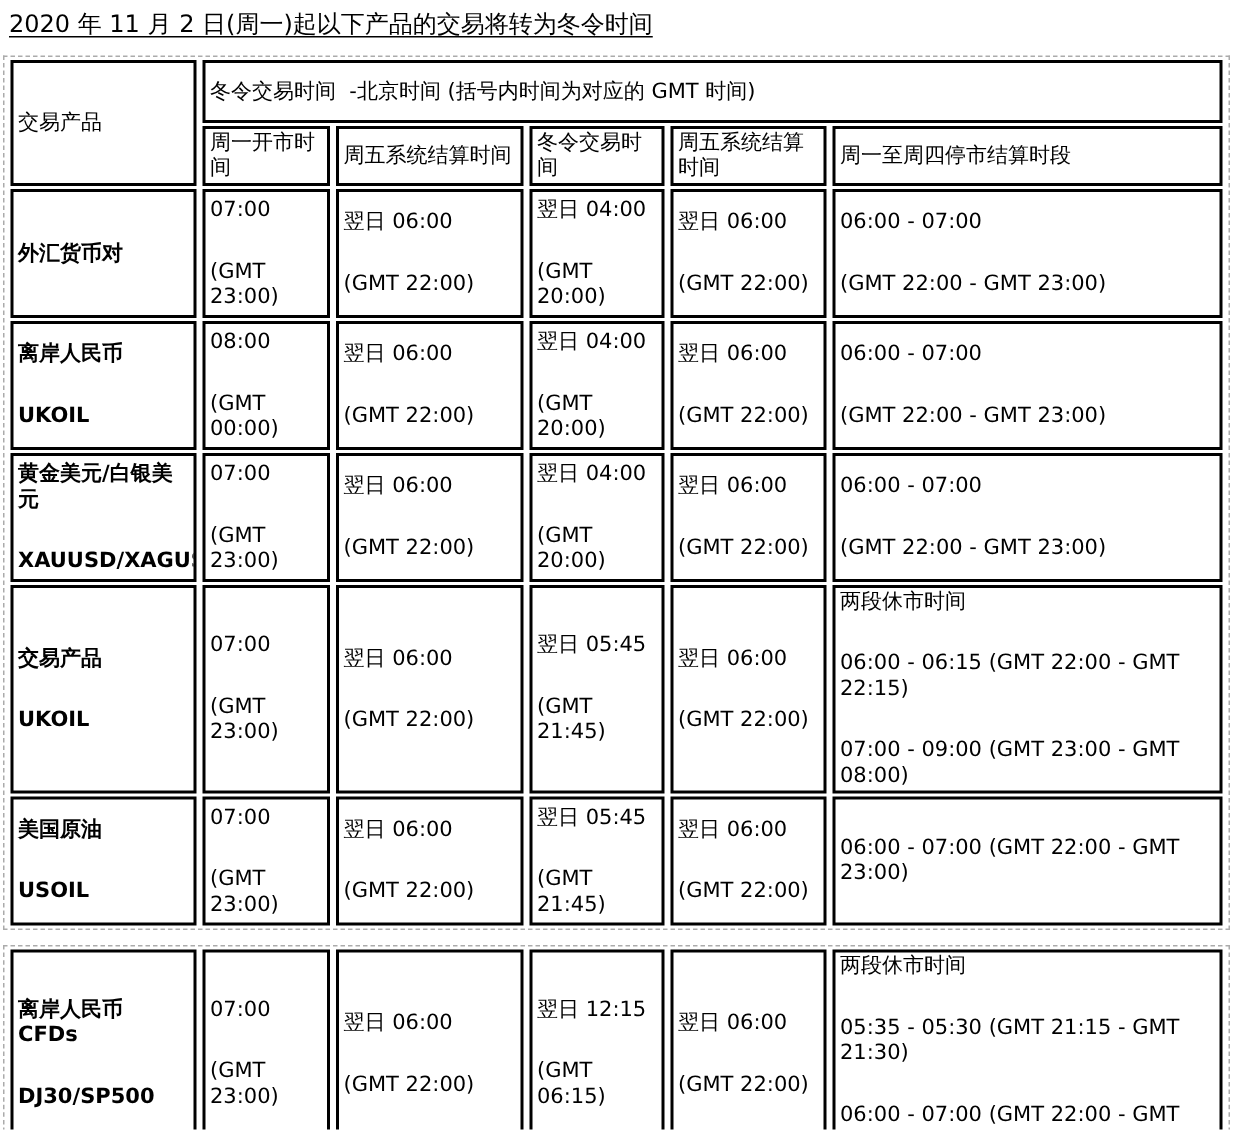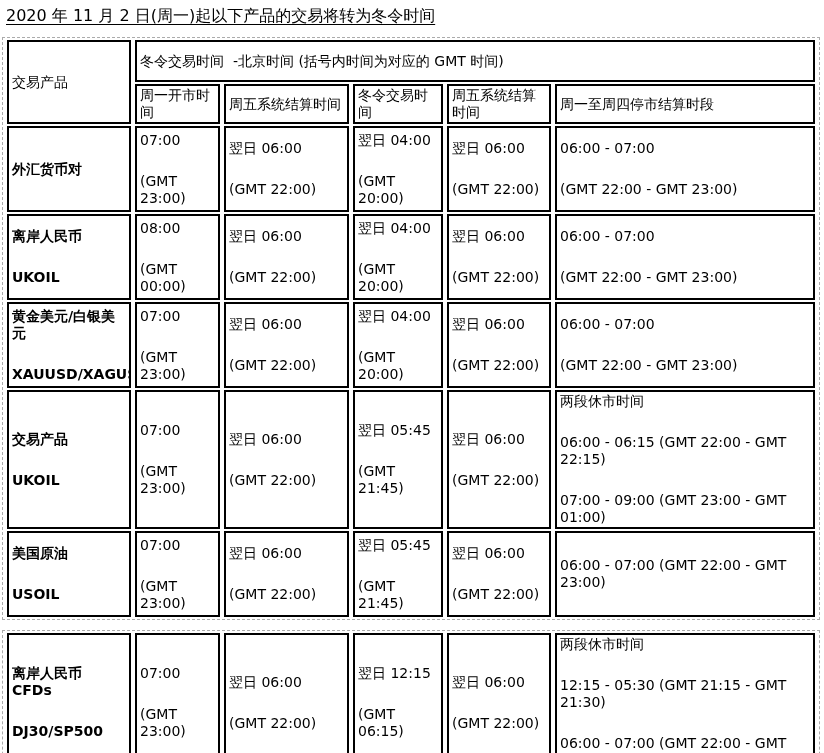--- a/index.html
+++ b/index.html
@@ -174,21 +174,21 @@
           <p>翌日 05:45</p>
           <p>(GMT 21:45)</p>
         </td>
         <td>
           <p>翌日 06:00</p>
           <p>(GMT 22:00)</p>
         </td>
         <td>
           <p>两段休市时间</p>
           <p>06:00 - 06:15 (GMT 22:00 - GMT 22:15)</p>
-          <p>07:00 - 09:00 (GMT 23:00 - GMT 01:00)</p>
+          <p>07:00 - 09:00 (GMT 23:00 - GMT 08:00)</p>
         </td>
       </tr>
 
       <tr class="r-std">
         <td class="product">
           <p>美国原油</p>
           <p>USOIL</p>
         </td>
         <td>
           <p>07:00</p>
@@ -241,19 +241,19 @@
         <td>
           <p>翌日 12:15</p>
           <p>(GMT 06:15)</p>
         </td>
         <td>
           <p>翌日 06:00</p>
           <p>(GMT 22:00)</p>
         </td>
         <td>
           <p>两段休市时间</p>
-          <p>12:15 - 05:30 (GMT 21:15 - GMT 21:30)</p>
+          <p>05:35 - 05:30 (GMT 21:15 - GMT 21:30)</p>
           <p>06:00 - 07:00 (GMT 22:00 - GMT 23:00)</p>
         </td>
       </tr>
     </tbody>
   </table>
 </div>
 
 </body></html>

